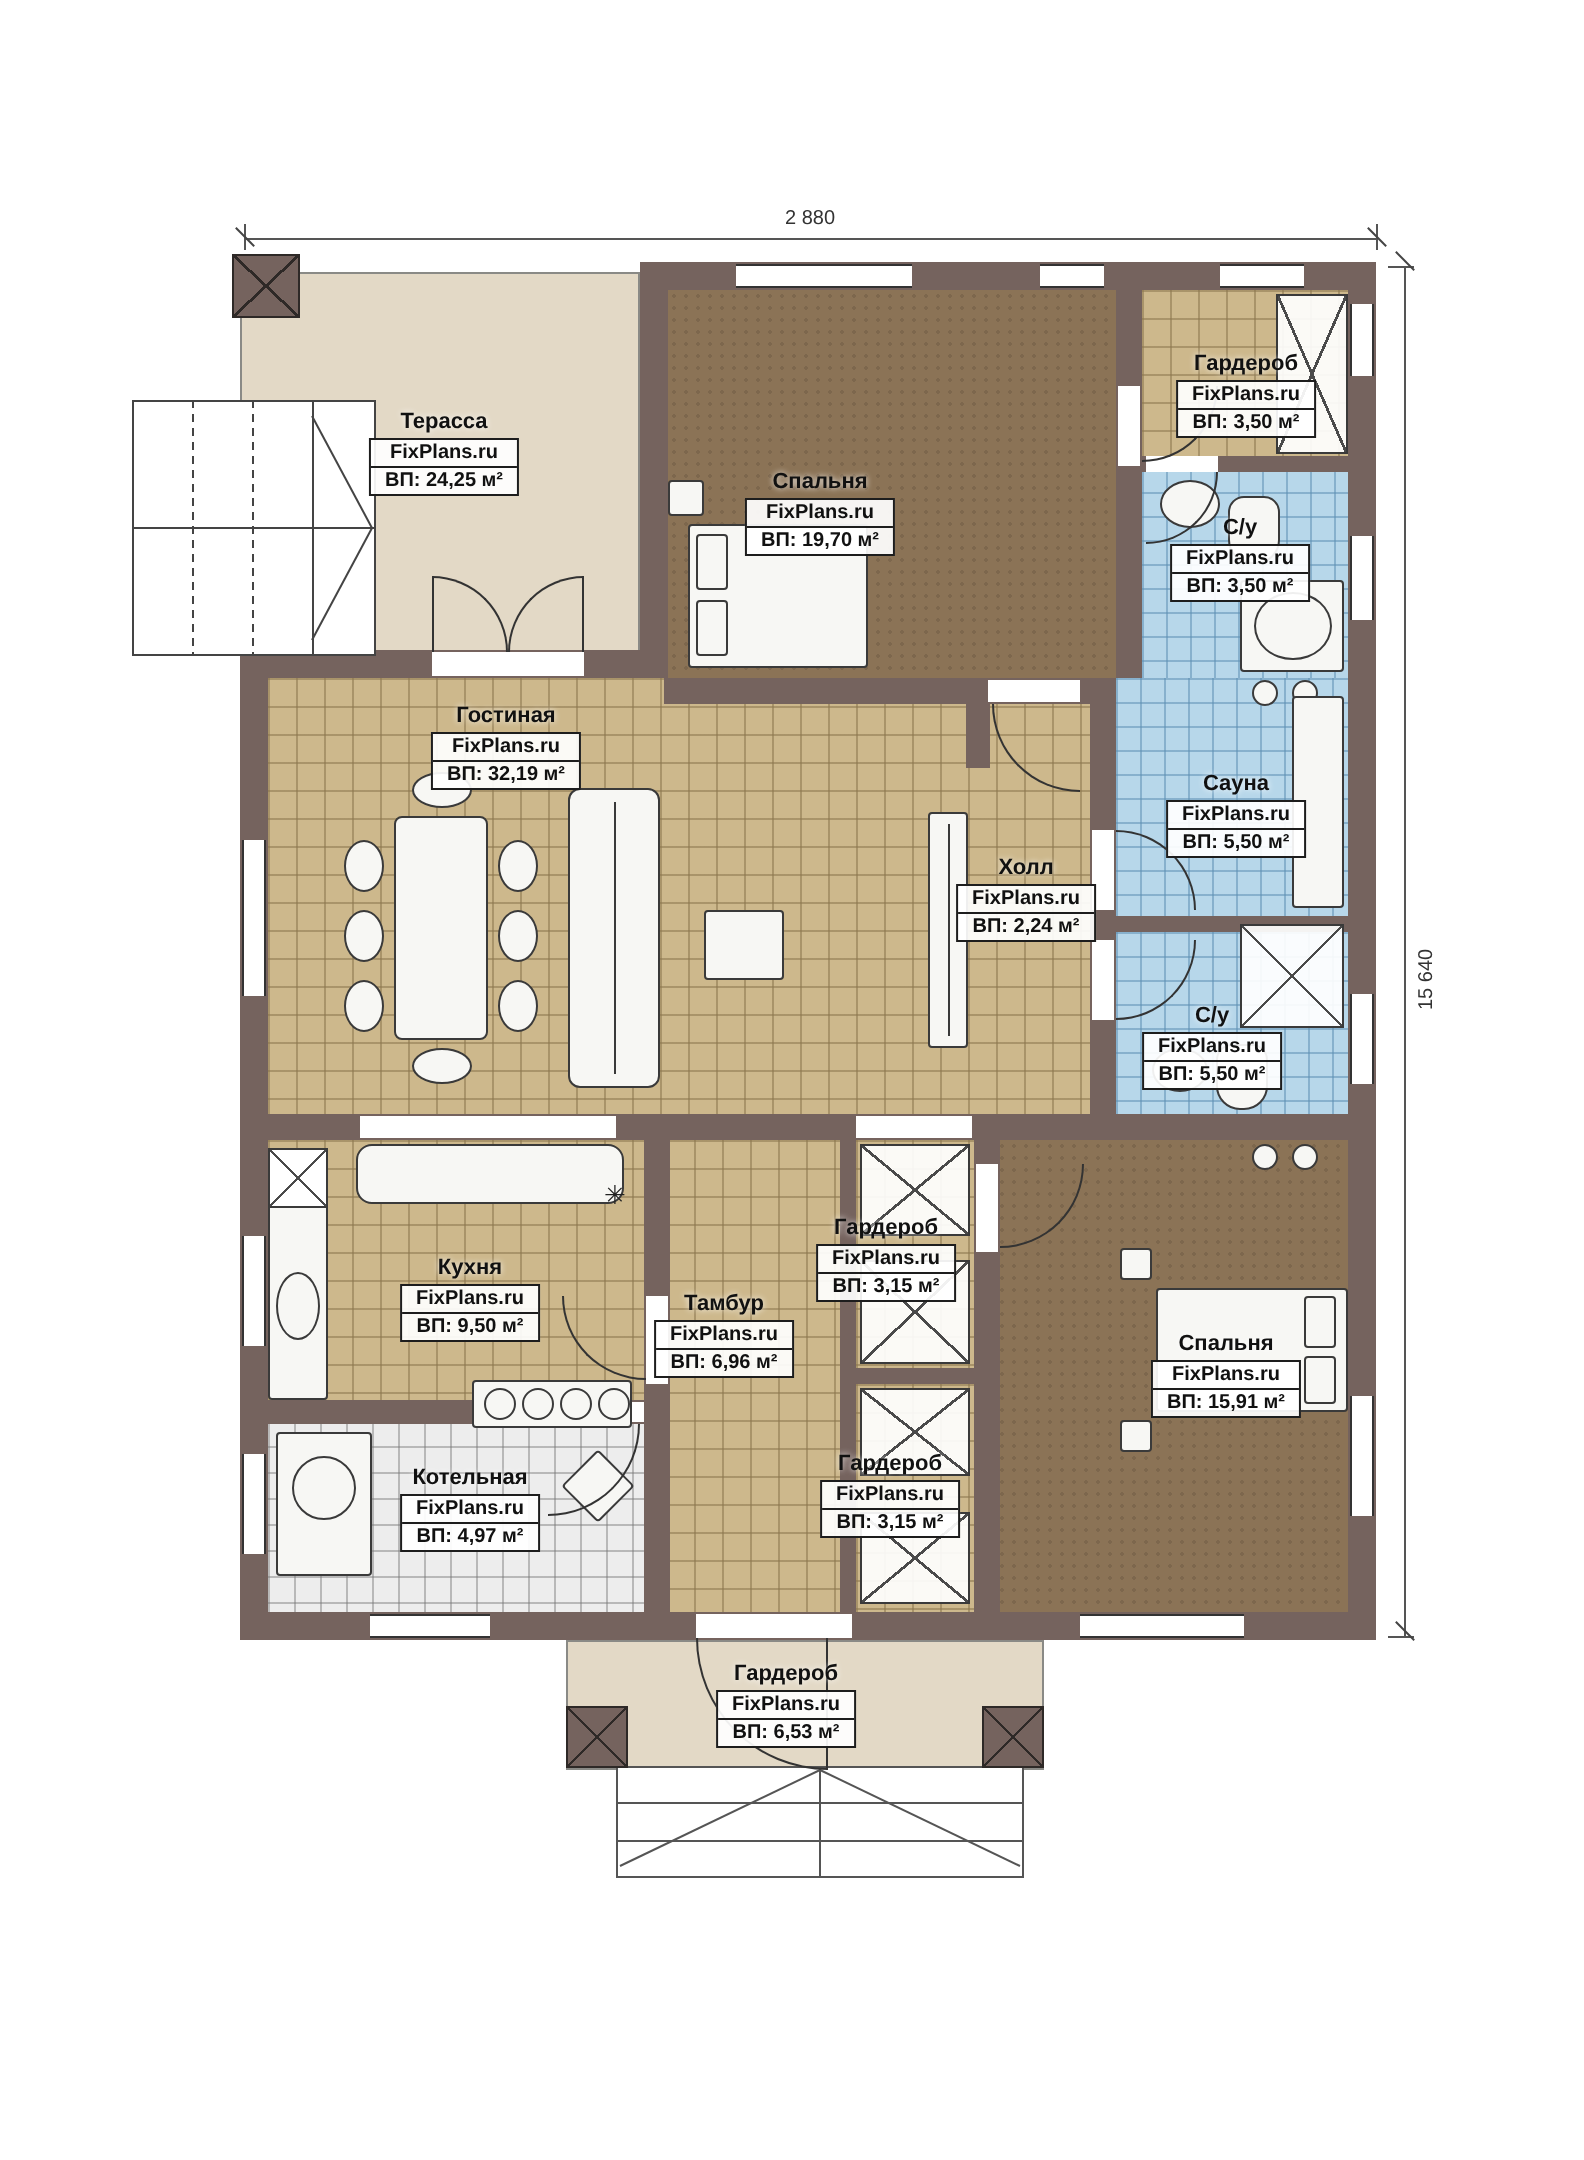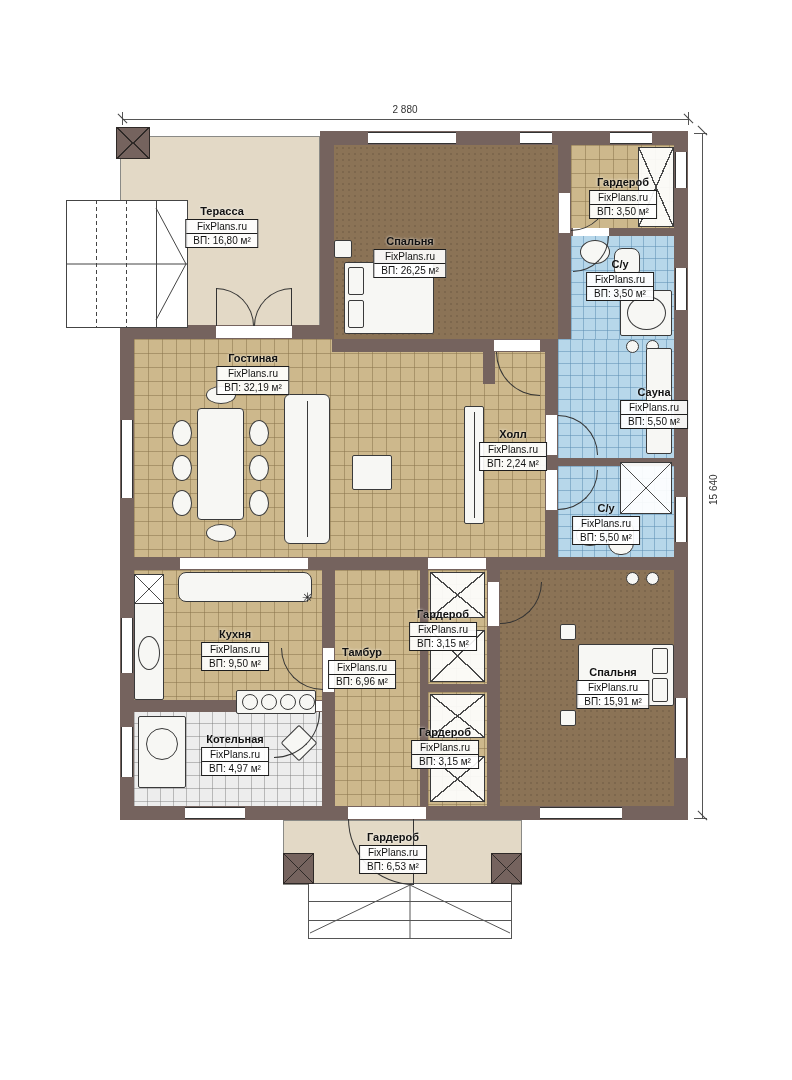--- a/index.html
+++ b/index.html
@@ -44,21 +44,21 @@
       linear-gradient(to bottom right,transparent calc(50% - .7px),#2e2927 calc(50% - .7px),
         #2e2927 calc(50% + .7px),transparent calc(50% + .7px)),
       #75635e;}
   .arc{position:absolute;box-sizing:border-box;z-index:4;border:0 solid #333;}
   .leaf{position:absolute;background:#333;z-index:4;}
   .rlabel{position:absolute;transform:translateX(-50%);display:flex;
           flex-direction:column;align-items:center;z-index:6;}
   .rname{font-weight:bold;font-size:11px;color:#111;white-space:nowrap;
          text-shadow:0 0 3px rgba(255,255,255,.9);}
   .rbox{margin-top:2px;border:1.5px solid #1d1d1d;background:rgba(255,255,255,.92);
-        font-size:10px;color:#111;text-align:center;white-space:nowrap;}
+        font-size:10px;color:#111;text-align:center;white-space:nowrap;font-weight:bold;}
   .rbox .wm{padding:1px 7px;border-bottom:1px solid #1d1d1d;}
   .rbox .ar{padding:1px 7px;}
   .dim{position:absolute;background:#555;z-index:5;}
   .tick{position:absolute;width:13px;height:1px;background:#444;z-index:5;}
   .dimlabel{position:absolute;font-size:10px;color:#333;z-index:5;white-space:nowrap;}
   .sym{position:absolute;font-size:13px;color:#222;z-index:4;}
   .inner-line-v{position:absolute;top:4%;bottom:4%;left:50%;width:1px;background:#3a3a3a;}
   .inner-oval{position:absolute;left:11%;top:11%;right:11%;bottom:11%;
               border:1px solid #3a3a3a;border-radius:50%;}
   svg{position:absolute;z-index:3;}
@@ -236,28 +236,28 @@
   <div class="xrect" style="left:638px;top:147px;width:36px;height:80px"></div>
   <div class="xrect" style="left:430px;top:572px;width:55px;height:46px"></div>
   <div class="xrect" style="left:430px;top:630px;width:55px;height:52px"></div>
   <div class="xrect" style="left:430px;top:694px;width:55px;height:44px"></div>
   <div class="xrect" style="left:430px;top:756px;width:55px;height:46px"></div>
 
   <div class="rlabel" style="left:222px;top:205px">
     <div class="rname">Терасса</div>
     <div class="rbox">
       <div class="wm">FixPlans.ru</div>
-      <div class="ar">ВП: 16,80 м²</div>
+      <div class="ar">ВП: 24,25 м²</div>
     </div>
   </div>
   <div class="rlabel" style="left:410px;top:235px">
     <div class="rname">Спальня</div>
     <div class="rbox">
       <div class="wm">FixPlans.ru</div>
-      <div class="ar">ВП: 26,25 м²</div>
+      <div class="ar">ВП: 19,70 м²</div>
     </div>
   </div>
   <div class="rlabel" style="left:623px;top:176px">
     <div class="rname">Гардероб</div>
     <div class="rbox">
       <div class="wm">FixPlans.ru</div>
       <div class="ar">ВП: 3,50 м²</div>
     </div>
   </div>
   <div class="rlabel" style="left:620px;top:258px">
@@ -274,21 +274,21 @@
       <div class="ar">ВП: 32,19 м²</div>
     </div>
   </div>
   <div class="rlabel" style="left:513px;top:428px">
     <div class="rname">Холл</div>
     <div class="rbox">
       <div class="wm">FixPlans.ru</div>
       <div class="ar">ВП: 2,24 м²</div>
     </div>
   </div>
-  <div class="rlabel" style="left:654px;top:386px">
+  <div class="rlabel" style="left:618px;top:386px">
     <div class="rname">Сауна</div>
     <div class="rbox">
       <div class="wm">FixPlans.ru</div>
       <div class="ar">ВП: 5,50 м²</div>
     </div>
   </div>
   <div class="rlabel" style="left:606px;top:502px">
     <div class="rname">С/у</div>
     <div class="rbox">
       <div class="wm">FixPlans.ru</div>

